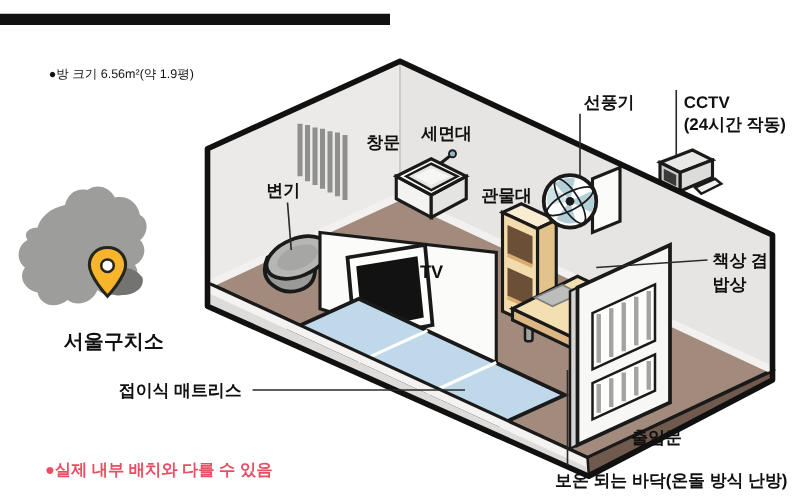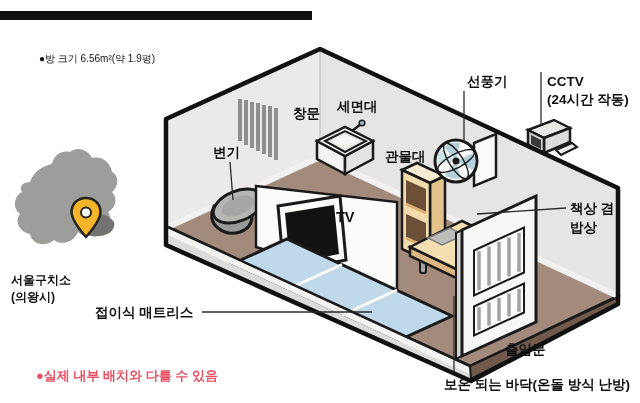--- a/index.html
+++ b/index.html
@@ -1,22 +1,22 @@
 <!DOCTYPE html>
 <html><head>
 <meta charset="utf-8">
 <style>
   html,body{margin:0;padding:0;background:#ffffff;}
   .stage{position:relative;width:640px;height:403px;background:#fff;overflow:hidden;
          font-family:"Liberation Sans","DejaVu Sans",sans-serif;}
   .topbar{position:absolute;left:0;top:11px;width:312px;height:9px;background:#111;}
   .title{position:absolute;left:2px;top:26px;font-size:19px;font-weight:700;color:#0e0e0e;letter-spacing:-0.5px;white-space:nowrap;}
   .subtitle{position:absolute;left:3px;top:52px;font-size:10px;font-weight:500;color:#111;white-space:nowrap;margin-left:36px;}
-  .maplabel{position:absolute;left:11px;top:272px;width:120px;text-align:left;
-            font-size:12px;font-weight:600;color:#111;line-height:1.45;}
+  .maplabel{position:absolute;left:11px;top:262px;width:120px;text-align:right;
+            font-size:16px;font-weight:600;color:#111;line-height:1.45;}
   .footnote{position:absolute;left:36px;top:367px;font-size:13px;font-weight:600;color:#e94f63;white-space:nowrap;}
   svg{position:absolute;left:0;top:0;}
   .lbl{font-family:"Liberation Sans","DejaVu Sans",sans-serif;font-size:13.5px;font-weight:600;fill:#101010;}
   .lead{stroke:#2a2a2a;stroke-width:1.3;fill:none;}
 </style>
 </head>
 <body>
 
 <div class="stage">
 
@@ -177,17 +177,16 @@
       <text class="lbl" x="570" y="213">책상 겸</text>
       <text class="lbl" x="570" y="232">밥상</text>
       <text class="lbl" x="95" y="317">접이식 매트리스</text>
       <text class="lbl" x="505" y="354">출입문</text>
       <text class="lbl" x="444" y="389">보온 되는 바닥(온돌 방식 난방)</text>
     </g>
   </svg>
 
   <div class="maplabel">
     <div>서울구치소</div>
-    <div>(의왕시)</div>
   </div>
 
   <div class="footnote">●실제 내부 배치와 다를 수 있음</div>
 </div>
 
 </body></html>

